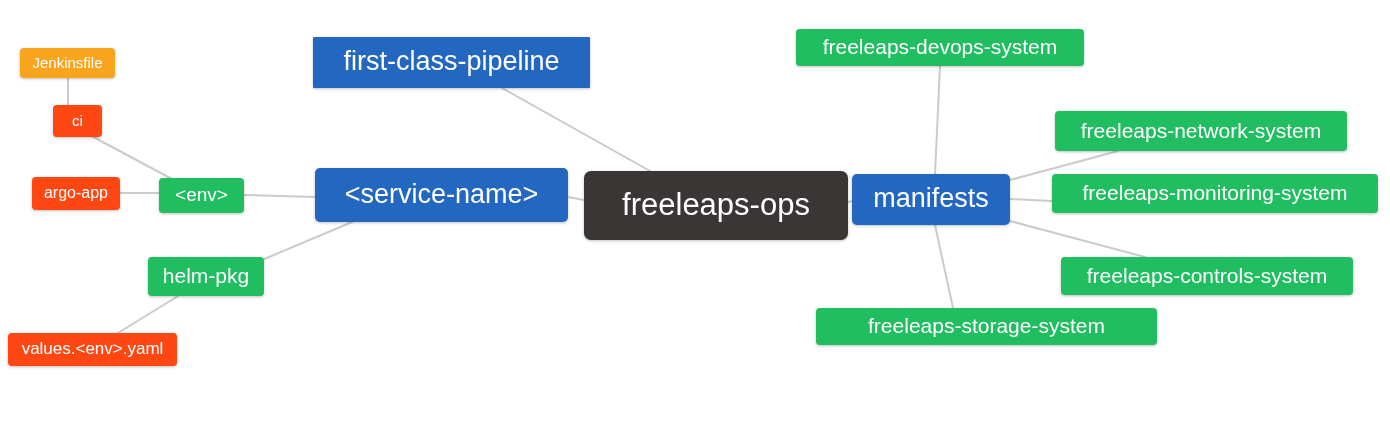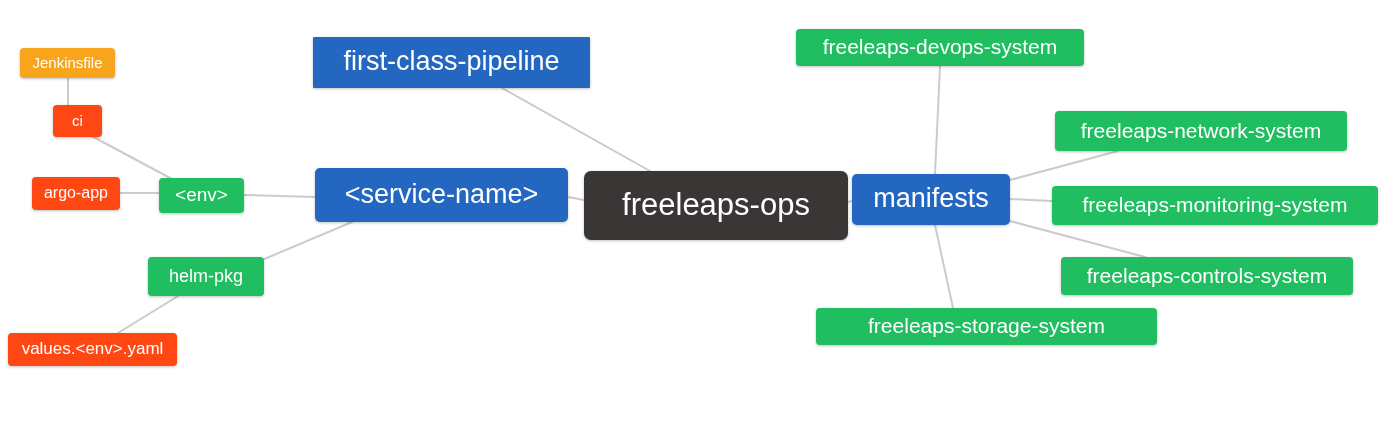--- a/index.html
+++ b/index.html
@@ -62,23 +62,23 @@
       <line x1="1010" y1="199" x2="1052" y2="201"></line>
       <line x1="1010" y1="221" x2="1145" y2="257"></line>
       <line x1="935" y1="225" x2="953" y2="308"></line>
     </svg>
 
 <div class="node" style="left: 584px; top: 171px; width: 264px; height: 69px; font-size: 31px; border-radius: 7px; background: rgb(58, 54, 54); color: rgb(255, 255, 255);">freeleaps-ops</div>
     <div class="node" style="left: 313px; top: 37px; width: 277px; height: 51px; font-size: 27px; border-radius: 1px; background: rgb(35, 103, 193); color: rgb(255, 255, 255);">first-class-pipeline</div>
     <div class="node" style="left: 315px; top: 168px; width: 253px; height: 54px; font-size: 27px; border-radius: 5px; background: rgb(35, 103, 193); color: rgb(255, 255, 255);">&lt;service-name&gt;</div>
     <div class="node" style="left: 852px; top: 174px; width: 158px; height: 51px; font-size: 27px; border-radius: 5px; background: rgb(35, 103, 193); color: rgb(255, 255, 255);">manifests</div>
     <div class="node" style="left: 159px; top: 178px; width: 85px; height: 35px; font-size: 19px; border-radius: 4px; background: rgb(32, 190, 96); color: rgb(255, 255, 255);">&lt;env&gt;</div>
-    <div class="node" style="left: 148px; top: 257px; width: 116px; height: 39px; font-size: 18px; border-radius: 4px; background: rgb(32, 190, 96); color: rgb(255, 255, 255);">helm-pkg</div>
+    <div class="node" style="left: 148px; top: 257px; width: 116px; height: 39px; font-size: 21px; border-radius: 4px; background: rgb(32, 190, 96); color: rgb(255, 255, 255);">helm-pkg</div>
     <div class="node" style="left: 53px; top: 105px; width: 49px; height: 32px; font-size: 15px; border-radius: 4px; background: rgb(255, 71, 19); color: rgb(255, 255, 255);">ci</div>
     <div class="node" style="left: 32px; top: 177px; width: 88px; height: 33px; font-size: 16px; border-radius: 4px; background: rgb(255, 71, 19); color: rgb(255, 255, 255);">argo-app</div>
     <div class="node" style="left: 8px; top: 333px; width: 169px; height: 33px; font-size: 17px; border-radius: 4px; background: rgb(255, 71, 19); color: rgb(255, 255, 255);">values.&lt;env&gt;.yaml</div>
     <div class="node" style="left: 20px; top: 27px; width: 95px; height: 30px; font-size: 15px; border-radius: 4px; background: rgb(248, 164, 29); color: rgb(255, 255, 255); margin-top: 21px;">Jenkinsfile</div>
     <div class="node" style="left: 796px; top: 29px; width: 288px; height: 37px; font-size: 21px; border-radius: 4px; background: rgb(32, 190, 96); color: rgb(255, 255, 255);">freeleaps-devops-system</div>
     <div class="node" style="left: 1055px; top: 111px; width: 292px; height: 40px; font-size: 21px; border-radius: 4px; background: rgb(32, 190, 96); color: rgb(255, 255, 255);">freeleaps-network-system</div>
-    <div class="node" style="left: 1052px; top: 186px; width: 326px; height: 39px; font-size: 21px; border-radius: 4px; background: rgb(32, 190, 96); color: rgb(255, 255, 255);">freeleaps-monitoring-system</div>
+    <div class="node" style="left: 1052px; top: 174px; width: 326px; height: 39px; font-size: 21px; border-radius: 4px; background: rgb(32, 190, 96); color: rgb(255, 255, 255);">freeleaps-monitoring-system</div>
     <div class="node" style="left: 1061px; top: 257px; width: 292px; height: 38px; font-size: 21px; border-radius: 4px; background: rgb(32, 190, 96); color: rgb(255, 255, 255);">freeleaps-controls-system</div>
     <div class="node" style="left: 816px; top: 308px; width: 341px; height: 37px; font-size: 21px; border-radius: 4px; background: rgb(32, 190, 96); color: rgb(255, 255, 255);">freeleaps-storage-system</div>
   </div>
 
 </body></html>

